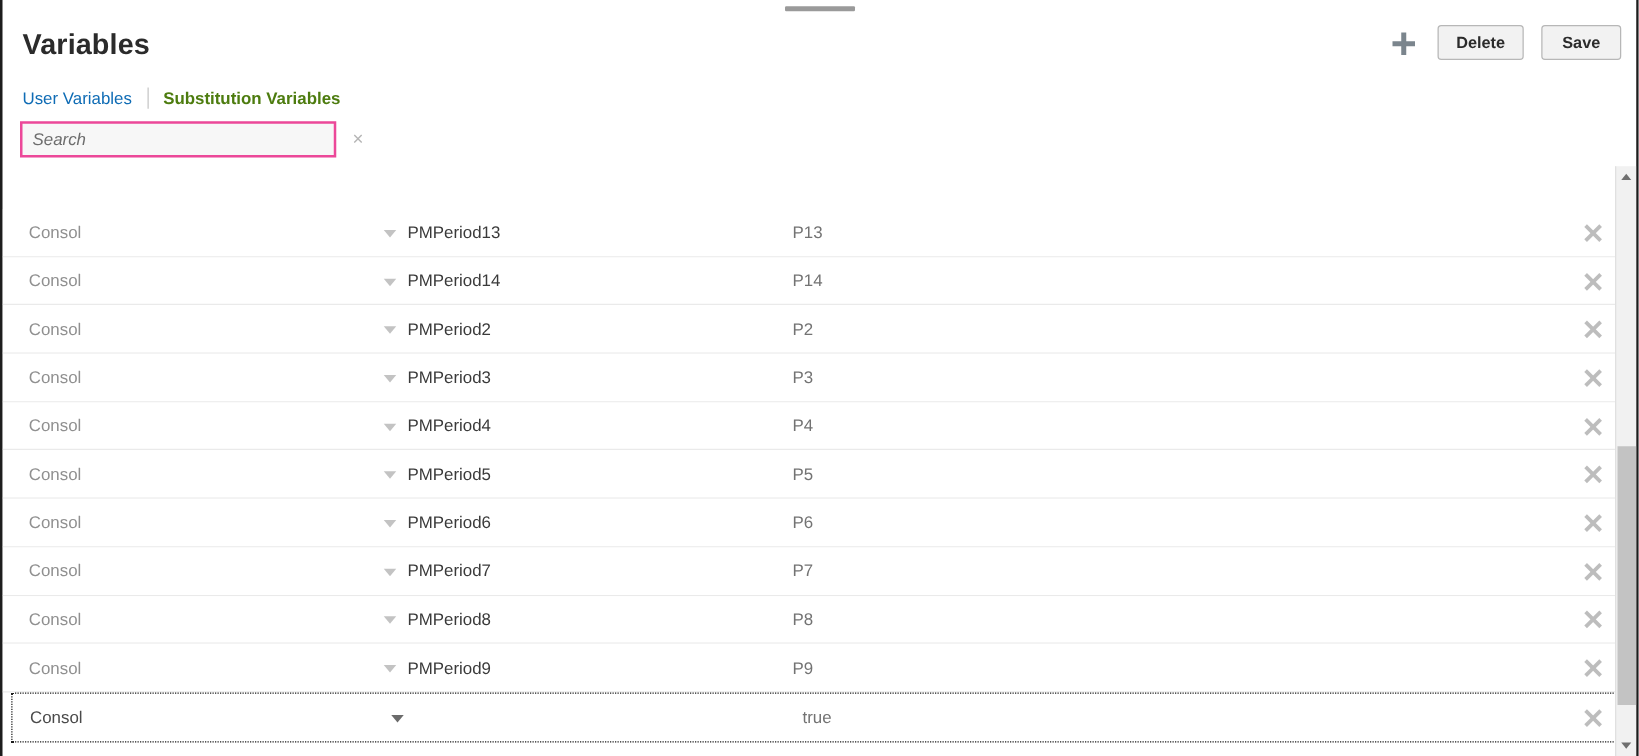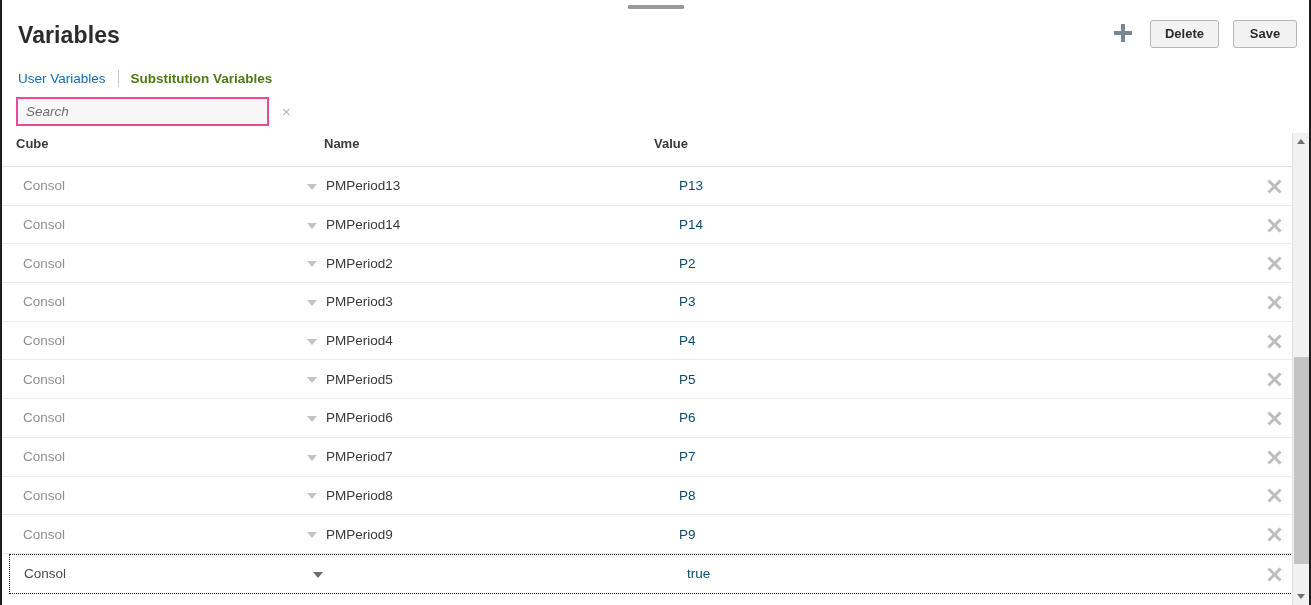--- a/index.html
+++ b/index.html
@@ -54,21 +54,21 @@
     font-weight: bold;
     color: #2b2b2b;
     letter-spacing: 0.1px;
   }
 
   .header-actions {
     position: absolute;
     right: 12px;
     top: 2px;
     display: flex;
-    align-items: flex-start;
+    align-items: flex-end;
     gap: 14px;
   }
   .add-icon {
     width: 26px;
     height: 26px;
     position: relative;
     cursor: pointer;
   }
   .add-icon::before,
   .add-icon::after {
@@ -229,22 +229,22 @@
   }
   .row.focused .c-cube {
     left: 14px;
     color: #4a4a4a;
   }
   .c-name {
     left: 324px;
     color: #3a3a3a;
   }
   .c-value {
-    left: 677px;
-    color: #0c4a6e;
+    left: 632px;
+    color: #737373;
   }
   .caret {
     position: absolute;
     left: 305px;
     top: 50%;
     margin-top: -2px;
     width: 0;
     height: 0;
     border-left: 5px solid transparent;
     border-right: 5px solid transparent;
@@ -338,25 +338,20 @@
     <div class="tab-sep"></div>
     <div class="tab active">Substitution Variables</div>
   </div>
 
   <div class="search-row">
     <input class="search-input" type="text" placeholder="Search" style="">
     <span class="search-clear">×</span>
   </div>
 
   <div class="table-wrap">
-    <div class="col-head">
-      <div class="ch ch-cube">Cube</div>
-      <div class="ch ch-name">Name</div>
-      <div class="ch ch-value">Value</div>
-    </div>
 
     <div class="rows" id="rows-container">
         <div class="row">
           <div class="cell c-cube">Consol</div>
           <div class="caret"></div>
           <div class="cell c-name">PMPeriod13</div>
           <div class="cell c-value">P13</div>
           <div class="del-x"></div>
         </div>
         <div class="row">

